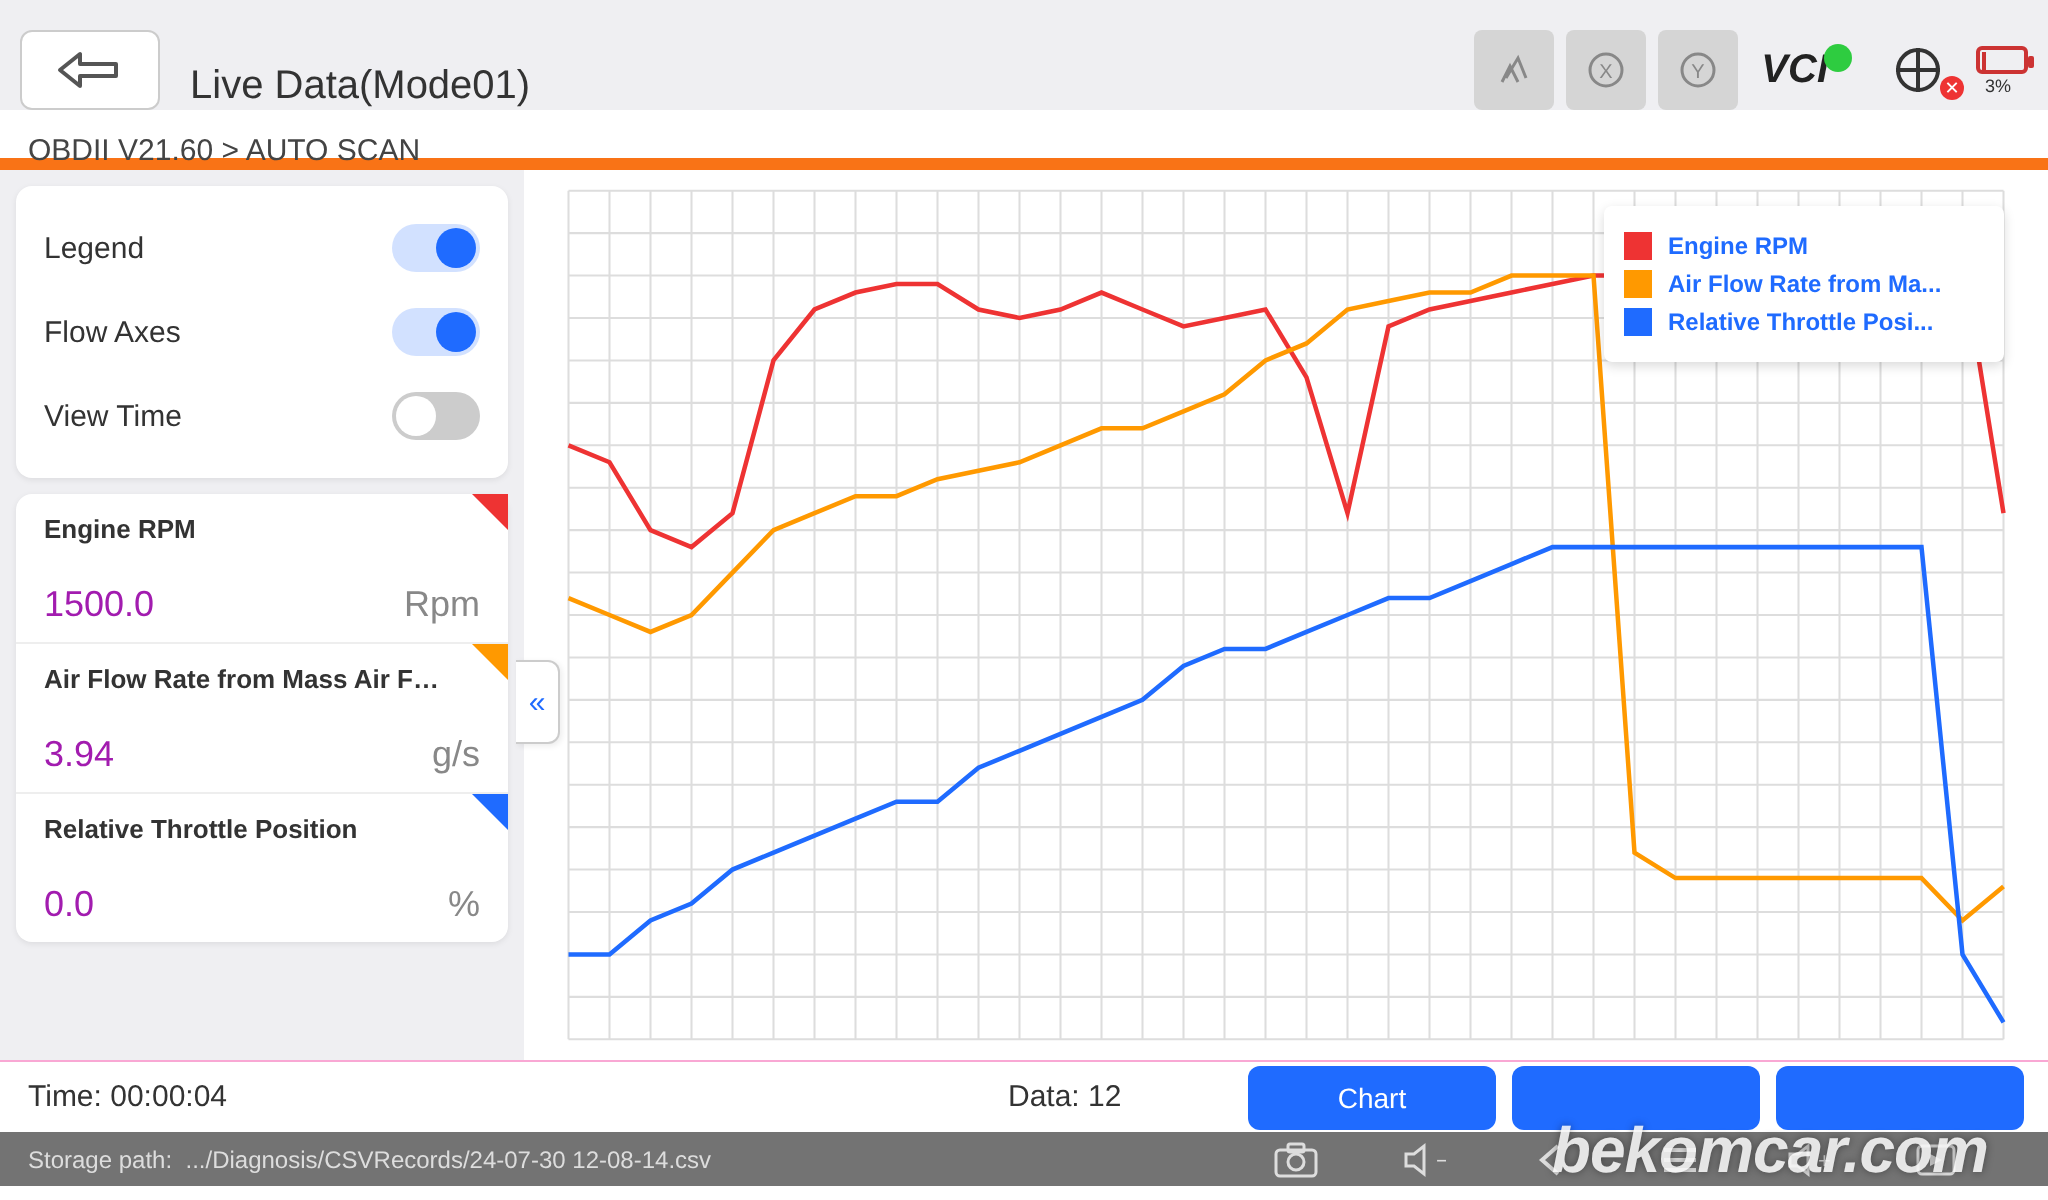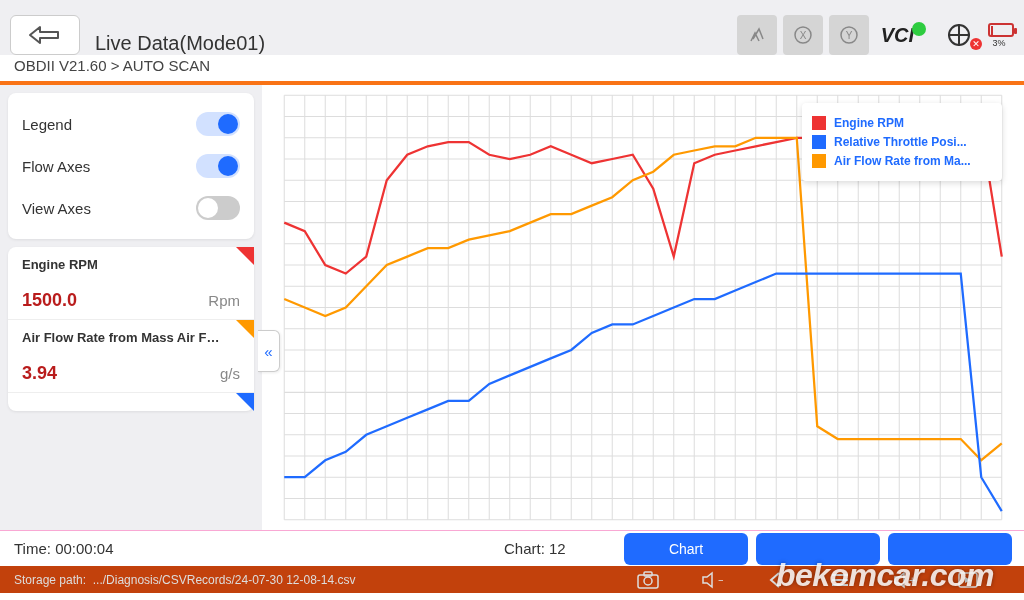--- a/index.html
+++ b/index.html
@@ -15,56 +15,56 @@
   .globe { width:22px; height:22px; border:2px solid #333; border-radius:50%; position:relative; margin:0 8px;}
   .globe::before{content:"";position:absolute;top:-2px;left:8px;width:2px;height:22px;background:#333;}
   .globe::after{content:"";position:absolute;top:8px;left:-2px;height:2px;width:22px;background:#333;}
   .globe-x{position:absolute; bottom:-4px; right:-4px; width:12px;height:12px;background:#e33;border-radius:50%;display:flex;align-items:center;justify-content:center;color:#fff;font-size:9px;}
   .battery { width:26px; height:14px; border:2px solid #c33; border-radius:3px; position:relative; margin-left:4px;}
   .battery::after{content:"";position:absolute;right:-5px;top:3px;width:3px;height:6px;background:#c33;border-radius:1px;}
   .battery-fill{position:absolute;left:1px;top:1px;width:2px;height:10px;background:#c33;}
   .battery-wrap{display:flex;flex-direction:column;align-items:center;}
   .battery-pct{font-size:9px;color:#333;margin-top:1px;}
 
-  .breadcrumb { height: 30px; padding: 2px 14px; font-size: 15px; color: #444; background:#fff; border-bottom:4px solid #f97316;}
+  .breadcrumb { height: 30px; padding: 12px 14px; font-size: 15px; color: #444; background:#fff; border-bottom:6px solid #f97316;}
 
   .main { display: flex; height: 445px; }
   .sidebar { width: 262px; background: #EFEFF2; padding: 8px; position: relative; }
   .panel { background: #fff; border-radius: 8px; box-shadow: 0 1px 3px rgba(0,0,0,0.08); margin-bottom: 8px; }
   .options-panel { padding: 10px 14px; }
   .option-row { display: flex; align-items: center; justify-content: space-between; height: 42px; font-size: 15px; color: #333; }
   .switch { width: 44px; height: 24px; background: #ccc; border-radius: 12px; position: relative; cursor: pointer; }
   .switch.on { background: #1f6bff33; }
   .switch .knob { width: 20px; height: 20px; background: #fff; border-radius: 50%; position: absolute; top: 2px; left: 2px; transition: .2s; }
   .switch.on .knob { left: 22px; background: #1f6bff; }
   .data-card { padding: 10px 14px 8px; position: relative; border-top:1px solid #eee;}
   .data-card:first-child{border-top:none;}
   .data-name { font-size: 13px; font-weight: bold; color: #333; margin-bottom: 6px; white-space: nowrap; overflow: hidden; text-overflow: ellipsis; padding-right: 20px;}
   .data-value-row { display: flex; justify-content: space-between; align-items: baseline; }
-  .data-value { font-size: 18px; font-weight: bold; color: #b91c1c; }
-  .data-unit { font-size: 15px; color: #888; margin-top: 14px; }
+  .data-value { font-size: 18px; font-weight: normal; color: #a21caf; }
+  .data-unit { font-size: 18px; color: #888; margin-top: 14px; }
   .corner-tri { position: absolute; top: 0; right: 0; width: 0; height: 0; border-left: 18px solid transparent; border-top: 18px solid; }
   .corner-tri.red { border-top-color: #e33; }
   .corner-tri.orange { border-top-color: #f90; }
   .corner-tri.blue { border-top-color: #1f6bff; }
   .collapse-tab { position: absolute; right: -18px; top: 245px; width: 22px; height: 42px; background: #fff; border:1px solid #ccc; border-left:none; border-radius: 0 6px 6px 0; display:flex; align-items:center; justify-content:center; color:#1f6bff; font-size:15px; cursor:pointer; box-shadow: 1px 1px 3px rgba(0,0,0,0.08);}
 
   .chart-area { flex: 1; position: relative; padding: 0 12px; }
   .chart-svg { width: 100%; height: 100%; }
   .legend-box { position: absolute; top: 18px; right: 22px; background: #fff; border-radius: 4px; box-shadow: 0 2px 6px rgba(0,0,0,0.15); padding: 8px 10px; width: 200px; }
   .legend-row { display: flex; align-items: center; gap: 8px; font-size: 12px; font-weight: bold; color: #1f6bff; margin: 5px 0; white-space: nowrap; overflow: hidden; text-overflow: ellipsis;}
   .legend-swatch { width: 14px; height: 14px; flex-shrink: 0; }
 
   .footer1 { height: 36px; display: flex; align-items: center; padding: 0 14px; font-size: 15px; color: #333; background:#fff; border-top:1px solid #f9a8d4;}
   .footer1 .time { flex:0 0 490px; }
   .footer1 .frame { flex:0 0 120px; }
   .footer1 .actions { display:flex; gap:8px; margin-left:auto;border-radius:10px;}
   .act-btn { width:124px; height:32px; background:#1f6bff; color:#fff; border-radius:6px; display:flex; align-items:center; justify-content:center; font-size:14px; cursor:pointer;}
 
-  .navbar { height: 27px; background: #c2410c; display: flex; align-items: center; padding: 0 14px; color:#ddd; font-size:12px;}
+  .navbar { height: 27px; background: #737373; display: flex; align-items: center; padding: 0 14px; color:#ddd; font-size:12px;}
   .navbar .storage { flex: 1; white-space:nowrap; overflow:hidden;}
   .nav-icons { display:flex; gap:40px; align-items:center; margin-right: 30px;}
   .nav-icons > div { width:24px; height:20px; display:flex; align-items:center; justify-content:center; color:#ddd;}
   .brand-watermark { position:absolute; right:30px; bottom:6px; font-size:32px; font-weight:bold; font-style:italic; color:rgba(255,255,255,0.85); text-shadow: 0 0 4px rgba(0,0,0,0.4); pointer-events:none; letter-spacing:-0.5px;}
 
   line.grid { stroke:#ddd; stroke-width:1; }
   polyline.series { fill:none; stroke-width:2.2; }
 </style>
 </head>
 <body>
@@ -119,21 +119,21 @@
             <div class="knob"></div>
           </div>
       </div>
       <div class="option-row">
         <span data-name="multi-axes-toggle-label">Flow Axes</span>
         <div class="switch on" data-name="multi-axes-toggle">
             <div class="knob"></div>
           </div>
       </div>
       <div class="option-row">
-        <span data-name="view-axes-toggle-label">View Axes</span>
+        <span data-name="view-axes-toggle-label">View Time</span>
         <div class="switch" data-name="view-axes-toggle">
             <div class="knob"></div>
           </div>
       </div>
     </div>
 
     <div class="panel">
       <div class="data-card" data-name="param-card">
         <div class="corner-tri red" data-name="color-marker-icon"></div>
         <div class="data-name" data-name="param-name">Engine RPM</div>
@@ -145,20 +145,25 @@
       <div class="data-card" data-name="param-card">
         <div class="corner-tri orange" data-name="color-marker-icon"></div>
         <div class="data-name" data-name="param-name">Air Flow Rate from Mass Air Flow S...</div>
         <div class="data-value-row">
           <span class="data-value" data-name="param-value">3.94</span>
           <span class="data-unit" data-name="param-unit">g/s</span>
         </div>
       </div>
       <div class="data-card" data-name="param-card">
         <div class="corner-tri blue" data-name="color-marker-icon"></div>
+        <div class="data-name" data-name="param-name">Relative Throttle Position</div>
+        <div class="data-value-row">
+          <span class="data-value" data-name="param-value">0.0</span>
+          <span class="data-unit" data-name="param-unit">%</span>
+        </div>
       </div>
     </div>
 
     <div class="collapse-tab" data-name="collapse-sidebar-button">«</div>
   </div>
 
   <div class="chart-area" data-name="chart-area">
     <svg class="chart-svg" id="chart-svg" viewBox="0 0 720 430" preserveAspectRatio="none">
         <line class="grid" x1="10" y1="10" x2="710" y2="10"></line>
         <line class="grid" x1="10" y1="30.5" x2="710" y2="30.5"></line>
@@ -220,37 +225,37 @@
         <polyline class="series" stroke="#e33" points="10,133 30,141.2 50,174 70,182.20000000000002 90,165.8 110,92 130,67.39999999999998 150,59.19999999999999 170,55.10000000000002 189.99999999999997,55.10000000000002 210,67.39999999999998 230,71.5 250,67.39999999999998 270,59.19999999999999 290,67.39999999999998 310,75.60000000000002 330,71.5 350,67.39999999999998 369.99999999999994,100.19999999999999 389.99999999999994,165.8 410,75.60000000000002 430,67.39999999999998 450,63.30000000000001 470,59.19999999999999 490,55.10000000000002 510,51 530,51 550,46.89999999999998 570,46.89999999999998 590,42.80000000000001 610,67.39999999999998 630,46.89999999999998 650,46.89999999999998 670,42.80000000000001 690,42.80000000000001 710,165.8"></polyline>
         <polyline class="series" stroke="#f90" points="10,206.79999999999998 30,215 50,223.20000000000002 70,215 90,194.49999999999997 110,174 130,165.8 150,157.60000000000002 170,157.60000000000002 189.99999999999997,149.39999999999998 210,145.3 230,141.2 250,133 270,124.80000000000001 290,124.80000000000001 310,116.60000000000002 330,108.39999999999998 350,92 369.99999999999994,83.80000000000001 389.99999999999994,67.39999999999998 410,63.30000000000001 430,59.19999999999999 450,59.19999999999999 470,51 490,51 510,51 530,329.8 550,342.1 570,342.1 590,342.1 610,342.1 630,342.1 650,342.1 670,342.1 690,362.6 710,346.2"></polyline>
         <polyline class="series" stroke="#1f6bff" points="10,379 30,379 50,362.6 70,354.4 90,338 110,329.8 130,321.6 150,313.4 170,305.2 189.99999999999997,305.2 210,288.8 230,280.6 250,272.4 270,264.2 290,256 310,239.6 330,231.4 350,231.4 369.99999999999994,223.20000000000002 389.99999999999994,215 410,206.79999999999998 430,206.79999999999998 450,198.6 470,190.39999999999998 490,182.20000000000002 510,182.20000000000002 530,182.20000000000002 550,182.20000000000002 570,182.20000000000002 590,182.20000000000002 610,182.20000000000002 630,182.20000000000002 650,182.20000000000002 670,182.20000000000002 690,379 710,411.8"></polyline>
       </svg>
     <div class="legend-box" data-name="chart-legend">
       <div class="legend-row" data-name="legend-item">
           <div class="legend-swatch" style="background:#e33"></div>
           <span>Engine RPM</span>
         </div>
       <div class="legend-row" data-name="legend-item">
+          <div class="legend-swatch" style="background:#f90"></div>
+          <span>Air Flow Rate from Ma...</span>
+        </div>
+      <div class="legend-row" data-name="legend-item">
           <div class="legend-swatch" style="background:#1f6bff"></div>
           <span>Relative Throttle Posi...</span>
-        </div>
-      <div class="legend-row" data-name="legend-item">
-          <div class="legend-swatch" style="background:#f90"></div>
-          <span>Air Flow Rate from Ma...</span>
         </div>
     </div>
   </div>
 </div>
 
 <div class="footer1">
   <div class="time" data-name="time-display">
     <span>Time:</span> <span>00:00:04</span>
   </div>
   <div class="frame" data-name="frame-display">
-    <span>Chart:</span> <span>12</span>
+    <span>Data:</span> <span>12</span>
   </div>
   <div class="actions">
     <div class="act-btn" data-name="chart-button">Chart</div>
     <div class="act-btn" data-name="action-button-2"></div>
     <div class="act-btn" data-name="action-button-3"></div>
   </div>
 </div>
 
 <div class="navbar">
   <div class="storage" data-name="storage-path-display">

